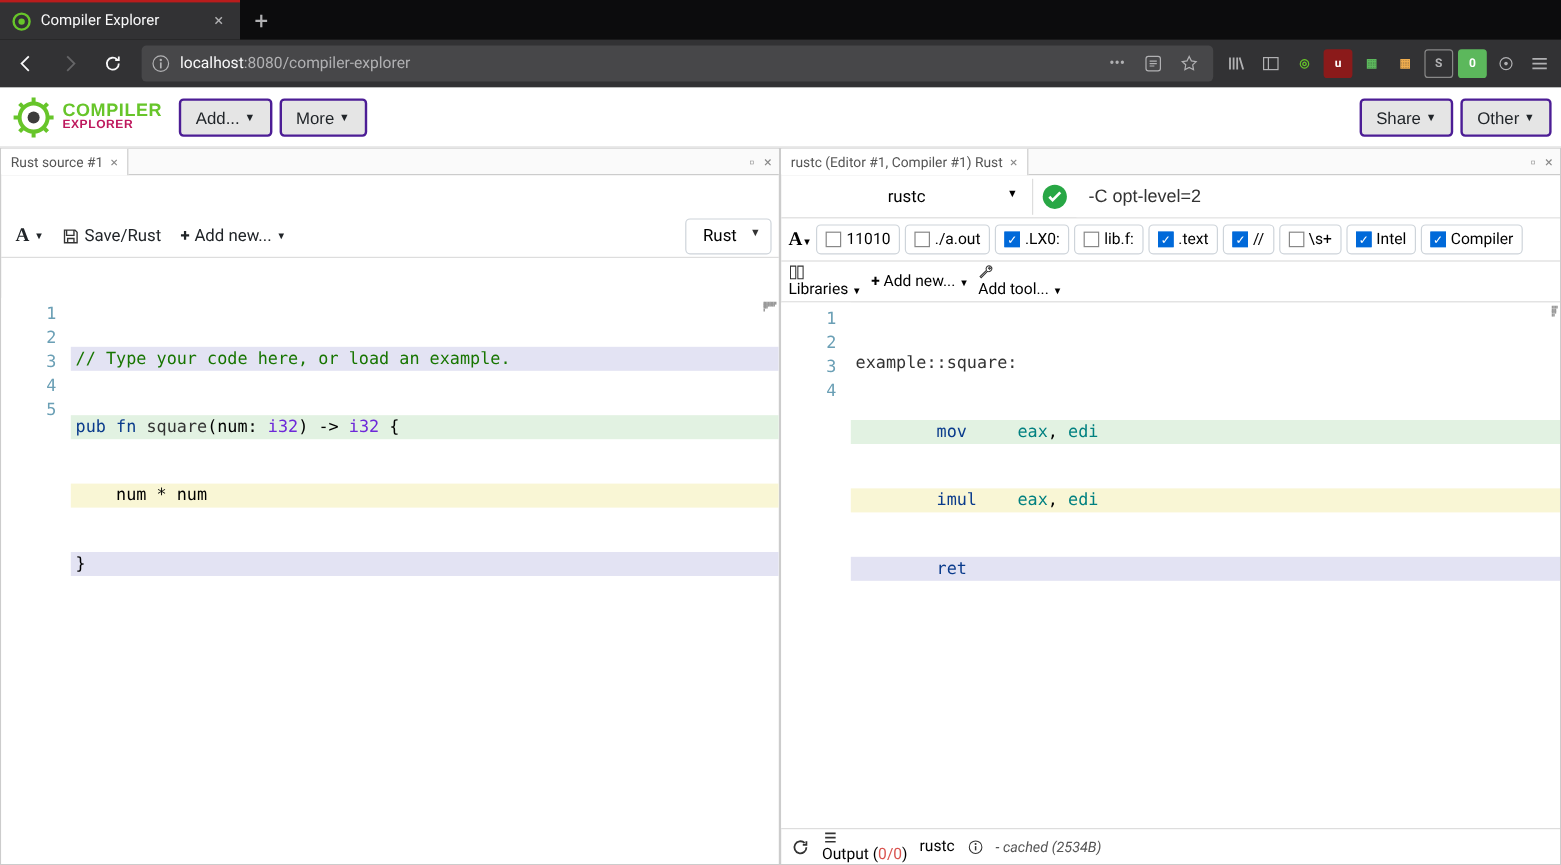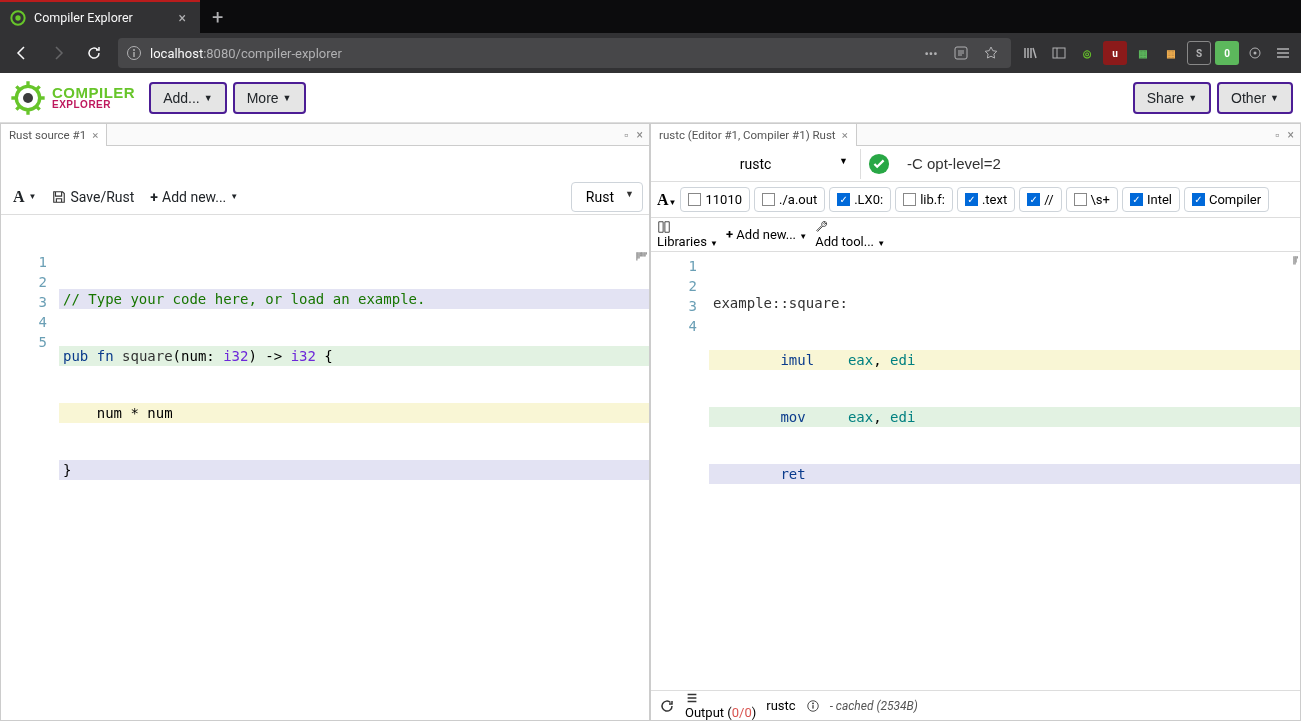--- a/index.html
+++ b/index.html
@@ -346,22 +346,22 @@
       </div>
       <div class="editor">
         <div class="gutter">
           <div>1</div>
           <div>2</div>
           <div>3</div>
           <div>4</div>
         </div>
         <div class="code">
           <div class="code-line"><span class="c-label">example::square:</span></div>
+          <div class="code-line hl-green">        <span class="c-kw">mov</span>     <span class="c-reg">eax</span>, <span class="c-reg">edi</span></div>
           <div class="code-line hl-yellow">        <span class="c-kw">imul</span>    <span class="c-reg">eax</span>, <span class="c-reg">edi</span></div>
-          <div class="code-line hl-green">        <span class="c-kw">mov</span>     <span class="c-reg">eax</span>, <span class="c-reg">edi</span></div>
           <div class="code-line hl-blue">        <span class="c-kw">ret</span></div>
           <div class="minimap">████<br>███<br>███<br>██</div>
         </div>
       </div>
       <div class="pane-footer">
         <span>
             <svg width="16" height="16" viewBox="0 0 16 16">
               <path d="M13 8a5 5 0 1 1-1.5-3.5M13 3v3h-3" stroke="#333" stroke-width="1.5" fill="none"></path>
             </svg>
           </span>

